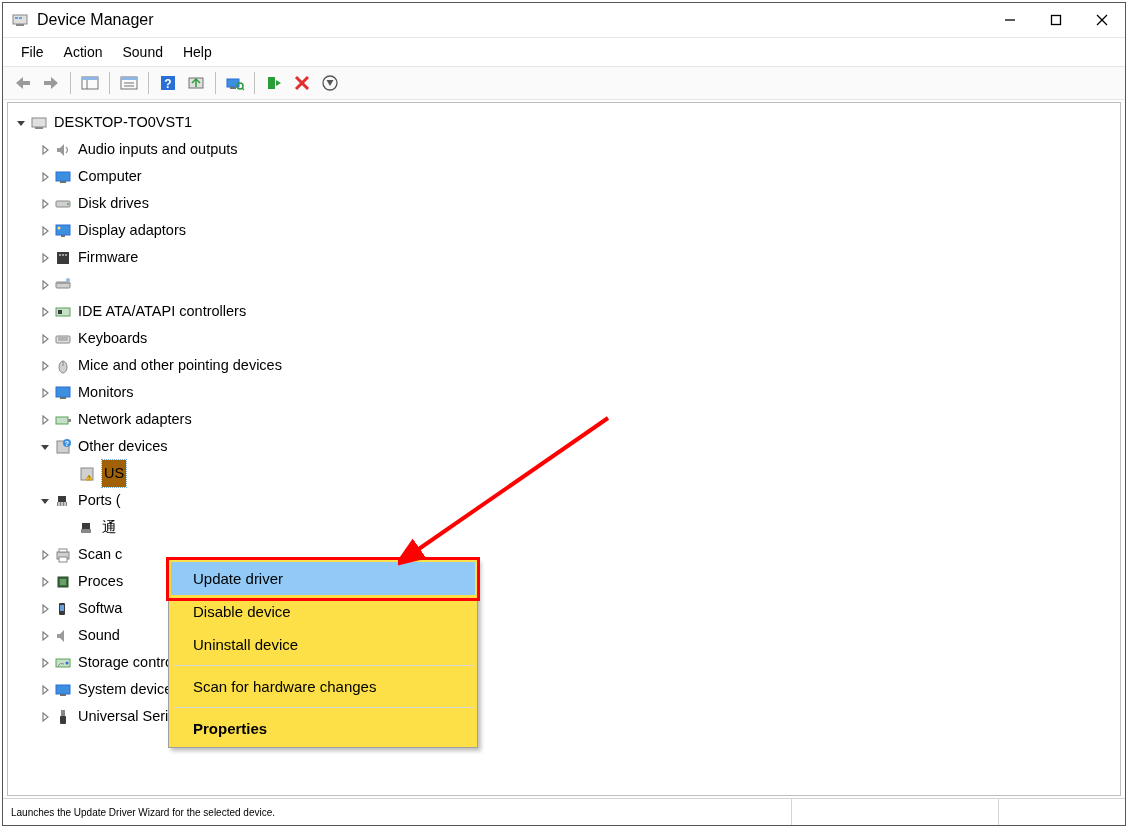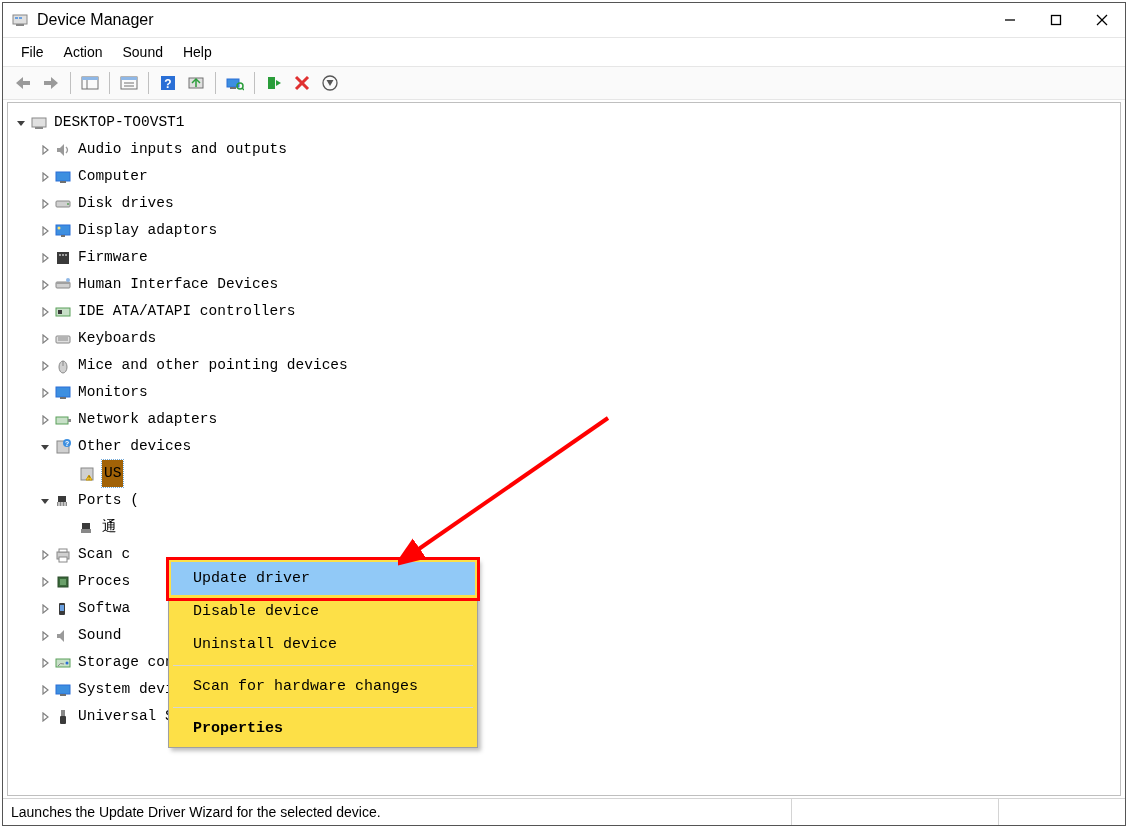--- a/index.html
+++ b/index.html
@@ -8,36 +8,36 @@
 .titlebar .app-icon{width:18px;height:18px;margin-right:8px;}
 .titlebar .title{flex:1;font-size:16px;}
 .sysbtns{display:flex;height:100%;}
 .sysbtn{width:46px;display:flex;align-items:center;justify-content:center;}
 .sysbtn svg{display:block;}
 .menubar{height:28px;display:flex;align-items:center;padding:0 8px;}
 .menuitem{padding:2px 10px;}
 .toolbar{height:32px;display:flex;align-items:center;padding:0 8px;gap:4px;border-top:1px solid #e6e6e6;border-bottom:1px solid #e6e6e6;background:#fafafa;}
 .toolbtn{width:24px;height:24px;display:flex;align-items:center;justify-content:center;}
 .toolsep{width:1px;height:22px;background:#c0c0c0;margin:0 3px;}
-.content{flex:1;border:1px solid #bfbfbf;margin:2px 4px 2px 4px;overflow:auto;position:relative;padding:6px 0;font-family:Liberation Mono, monospace;}
+.content{flex:1;border:1px solid #bfbfbf;margin:2px 4px 2px 4px;overflow:auto;position:relative;padding:6px 0;}
 .tree{font-size:14.5px;line-height:27px;}
 .row{display:flex;align-items:center;height:27px;white-space:nowrap;}
 .ind{display:inline-block;}
 .arrow{width:14px;height:14px;display:inline-flex;align-items:center;justify-content:center;margin-right:2px;flex-shrink:0;}
 .arrow.spacer{visibility:hidden;}
 .dev-icon{width:18px;height:18px;margin-right:6px;display:inline-flex;align-items:center;justify-content:center;flex-shrink:0;}
 .row.selected .label-span{background:#a16207;outline:1px dotted #70a8d8;padding:0 2px;}
 .ctxmenu{position:absolute;left:160px;top:456px;width:304px;background:#fde047;border:1px solid #a0a0a0;box-shadow:3px 3px 4px rgba(0,0,0,0.25);z-index:10;padding:2px;}
 .ctxitem{height:33px;display:flex;align-items:center;padding:0 22px;font-size:15px;cursor:default;}
 .ctxitem.highlighted{background:#91c9f7;}
 .ctxitem.bold{font-weight:600;}
 .ctxsep{height:1px;background:#d5d5d5;margin:4px 2px;}
 .red-highlight{position:absolute;left:158px;top:454px;width:308px;height:38px;border:3px solid #ff0000;z-index:20;pointer-events:none;}
 .arrow-overlay{position:absolute;left:390px;top:310px;z-index:30;pointer-events:none;}
-.statusbar{height:26px;border-top:1px solid #d4d4d4;display:flex;align-items:flex-start;font-size:14px;}
+.statusbar{height:26px;border-top:1px solid #d4d4d4;display:flex;align-items:flex-start;font-size:10px;}
 .status-cell{padding:0 8px;height:100%;display:flex;align-items:center;}
 .status-cell.main{flex:1;border-right:1px solid #d4d4d4;}
 .status-cell.mid{width:190px;border-right:1px solid #d4d4d4;}
 .status-cell.right{width:110px;}
 </style>
 </head>
 <body>
 
 <div class="window">
 
@@ -252,21 +252,20 @@
               <path d="M3 1 L8 5 L3 9 Z" fill="none" stroke="#808080" stroke-width="1.2"></path>
             </svg>
           </span>
     <span class="dev-icon">
             <svg width="18" height="18">
               <rect x="2" y="6" width="14" height="6" rx="1" fill="#d0d0d0" stroke="#888"></rect>
               <rect x="2" y="6" width="14" height="2" fill="#a0a0a0"></rect>
               <circle cx="14" cy="4" r="2" fill="#8fb7e6"></circle>
             </svg>
           </span>
-    <span class="label-span">Human Interface Devices</span>
   </div>
         <div class="row">
     <span class="ind" style="width:30px"></span>
     <span class="arrow">
             <svg width="10" height="10">
               <path d="M3 1 L8 5 L3 9 Z" fill="none" stroke="#808080" stroke-width="1.2"></path>
             </svg>
           </span>
     <span class="dev-icon">
             <svg width="18" height="18">

